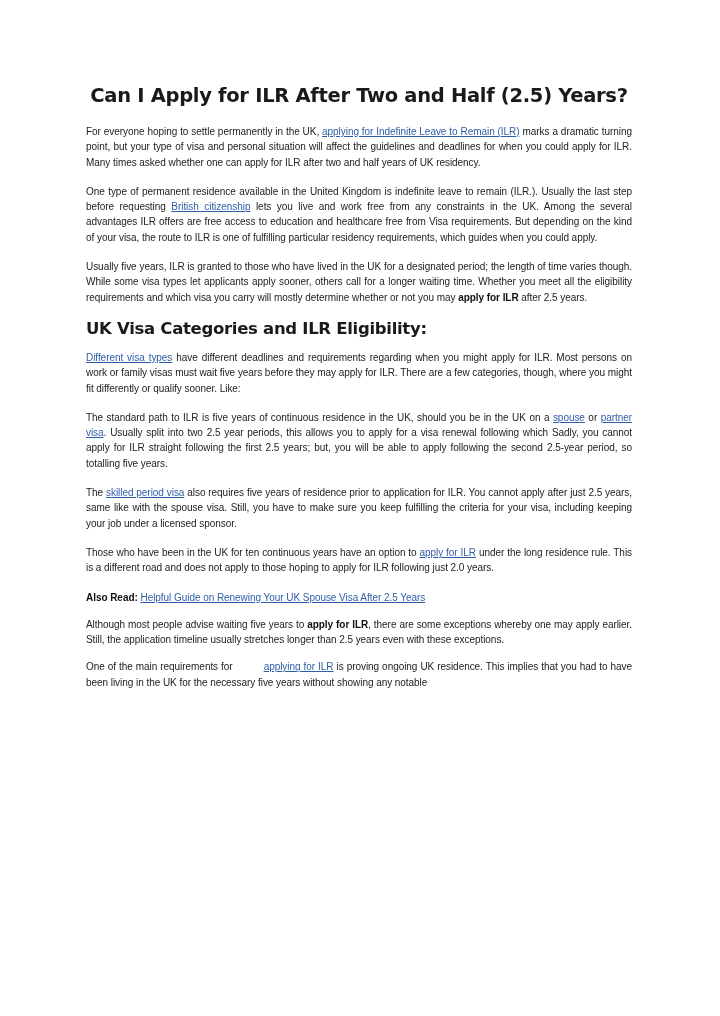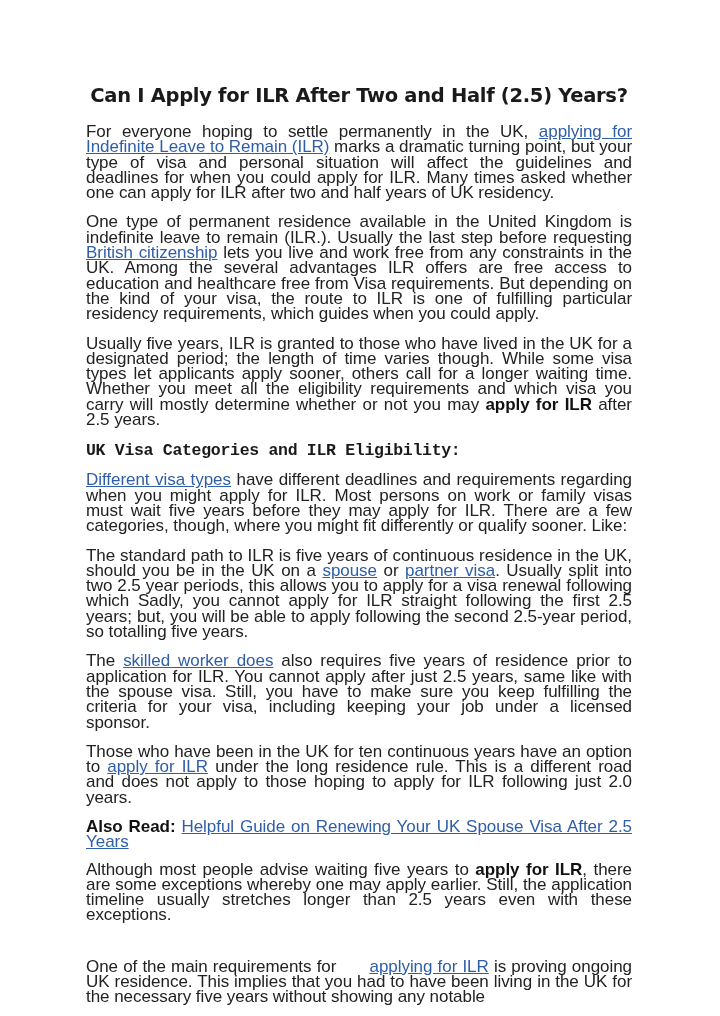--- a/index.html
+++ b/index.html
@@ -11,49 +11,49 @@
   .title {
     font-family: "DejaVu Sans", sans-serif; font-weight: bold;
     font-size: 19.5px; text-align: center; margin: 0 0 17px -10px; width: 566px;
     letter-spacing: -0.3px; color: #1a1a1a;
   }
   h2 {
     font-family: "DejaVu Sans", sans-serif; font-weight: bold;
     font-size: 16.5px; margin: 0 0 12px 0; letter-spacing: -0.3px; color: #1a1a1a;
   }
   p {
-    font-size: 17px; line-height: 15.3px; margin: 0 0 14px 0;
+    font-size: 10px; line-height: 15.3px; margin: 0 0 14px 0;
     text-align: justify; letter-spacing: -0.05px;
   }
   a, .link { color: #2f5ea8; text-decoration: underline; cursor: pointer; }
   b { font-weight: bold; color: #111; }
-  .sec1 { margin-top: 4px; font-family: Liberation Mono, monospace; }
+  .sec1 { margin-top: 4px; }
 </style>
 </head>
 <body>
 
 <div class="page">
   <h1 class="title">Can I Apply for ILR After Two and Half (2.5) Years?</h1>
 
   <p><span>For everyone hoping to settle permanently in the UK, </span><a class="link" style="color: rgb(47, 94, 168);">applying for Indefinite Leave to Remain (ILR)</a><span> marks a dramatic turning point, but your type of visa and personal situation will affect the guidelines and deadlines for when you could apply for ILR. Many times asked whether one can apply for ILR after two and half years of UK residency.</span></p>
 
   <p><span>One type of permanent residence available in the United Kingdom is indefinite leave to remain (ILR.). Usually the last step before requesting </span><a class="link" style="color: rgb(47, 94, 168);">British citizenship</a><span> lets you live and work free from any constraints in the UK. Among the several advantages ILR offers are free access to education and healthcare free from Visa requirements. But depending on the kind of your visa, the route to ILR is one of fulfilling particular residency requirements, which guides when you could apply.</span></p>
 
   <p><span>Usually five years, ILR is granted to those who have lived in the UK for a designated period; the length of time varies though. While some visa types let applicants apply sooner, others call for a longer waiting time. Whether you meet all the eligibility requirements and which visa you carry will mostly determine whether or not you may </span><b>apply for ILR</b><span> after 2.5 years.</span></p>
 
   <h2 class="sec1">UK Visa Categories and ILR Eligibility:</h2>
 
   <p><a class="link" style="color: rgb(47, 94, 168);">Different visa types</a><span> have different deadlines and requirements regarding when you might apply for ILR. Most persons on work or family visas must wait five years before they may apply for ILR. There are a few categories, though, where you might fit differently or qualify sooner. Like:</span></p>
 
   <p><span>The standard path to ILR is five years of continuous residence in the UK, should you be in the UK on a </span><a class="link" style="color: rgb(47, 94, 168);">spouse</a><span> or </span><a class="link" style="color: rgb(47, 94, 168);">partner visa</a><span>. Usually split into two 2.5 year periods, this allows you to apply for a visa renewal following which Sadly, you cannot apply for ILR straight following the first 2.5 years; but, you will be able to apply following the second 2.5-year period, so totalling five years.</span></p>
 
-  <p><span>The </span><a class="link" style="color: rgb(47, 94, 168);">skilled worker does</a><span> also requires five years of residence prior to application for ILR. You cannot apply after just 2.5 years, same like with the spouse visa. Still, you have to make sure you keep fulfilling the criteria for your visa, including keeping your job under a licensed sponsor.</span></p>
+  <p><span>The </span><a class="link" style="color: rgb(47, 94, 168);">skilled period visa</a><span> also requires five years of residence prior to application for ILR. You cannot apply after just 2.5 years, same like with the spouse visa. Still, you have to make sure you keep fulfilling the criteria for your visa, including keeping your job under a licensed sponsor.</span></p>
 
   <p><span>Those who have been in the UK for ten continuous years have an option to </span><a class="link" style="color: rgb(47, 94, 168);">apply for ILR</a><span> under the long residence rule. This is a different road and does not apply to those hoping to apply for ILR following just 2.0 years.</span></p>
 
   <p style="margin-bottom:12px;"><b>Also Read: </b><a class="link" style="color: rgb(47, 94, 168);">Helpful Guide on Renewing Your UK Spouse Visa After 2.5 Years</a></p>
 
 
-  <p style="margin-bottom:36px;"><span>Although most people advise waiting five years to </span><b>apply for ILR</b><span>, there are some exceptions whereby one may apply earlier. Still, the application timeline usually stretches longer than 2.5 years even with these exceptions.</span></p>
+  <p style="margin-bottom:12px;"><span>Although most people advise waiting five years to </span><b>apply for ILR</b><span>, there are some exceptions whereby one may apply earlier. Still, the application timeline usually stretches longer than 2.5 years even with these exceptions.</span></p>
 
 
   <p><span>One of the main requirements for </span><a class="link" style="color: rgb(47, 94, 168); padding-left: 28px;">applying for ILR</a><span> is proving ongoing UK residence. This implies that you had to have been living in the UK for the necessary five years without showing any notable</span></p>
 </div>
 
 </body></html>

